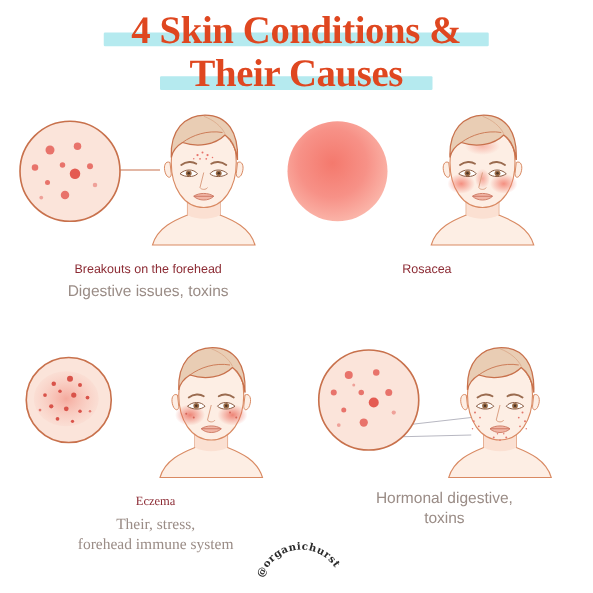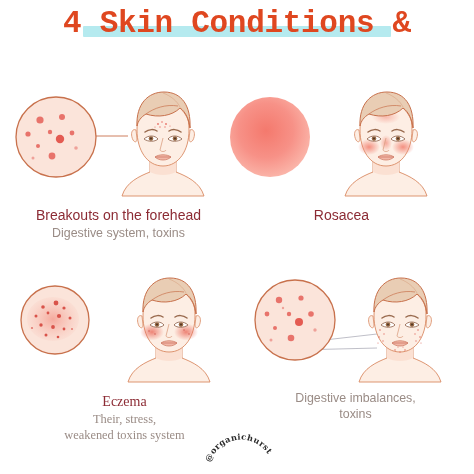--- a/index.html
+++ b/index.html
@@ -13,21 +13,21 @@
   .infographic{position:relative;width:474px;height:474px;background:#fff;}
 
   
   .title-block{
     position:absolute;left:0;top:6px;width:474px;
     text-align:center;
   }
   .title-line{
     display:block;
     position:relative;
-    font-family:Liberation Mono, monospace;
+    font-family:Liberation Serif, serif;
     font-weight:bold;
     font-size:31px;
     line-height:35px;
     letter-spacing:-0.3px;
     color:#df4720;
     white-space:nowrap;
   }
   .title-line .hl{
     position:absolute;
     left:50%;
@@ -41,21 +41,21 @@
   .title-line .txt{position:relative;z-index:1;}
   #title-line-1 .hl{width:308px;}
   #title-line-2 .hl{width:218px;}
 
   
   .panel{position:absolute;width:237px;}
   .panel-art{position:relative;width:237px;height:118px;}
   .panel-art svg{display:block;position:absolute;left:0;top:0;}
   .panel-title{
     text-align:center;
-    font-size:14px;
+    font-size:10px;
     color:#8c2b34;
     line-height:19px;
     margin-top:2px;
     white-space:nowrap;
   }
   .panel-sub{
     text-align:center;
     font-size:12.4px;
     color:#9a8c86;
     line-height:15.5px;
@@ -84,20 +84,24 @@
 </style>
 </head>
 <body>
 
 <div class="infographic">
 
   <div class="title-block">
     <span class="title-line" id="title-line-1">
       <span class="hl"></span>
       <span class="txt">4 Skin Conditions &amp;</span>
+    </span>
+    <span class="title-line" id="title-line-2">
+      <span class="hl"></span>
+      <span class="txt">Their Causes</span>
     </span>
   </div>
 
   <div class="panel" id="panel-breakouts-forehead">
     <div class="panel-art">
       <svg width="237" height="118" viewBox="0 0 237 118" xmlns="http://www.w3.org/2000/svg">
         <g>
           <line x1="96" y1="50" x2="128" y2="50" stroke="#c8714c" stroke-width="0.9"></line>
         </g>
 
@@ -150,21 +154,21 @@
           <circle cx="72" cy="47" r="2.4" fill="#e8736b"></circle>
           <circle cx="60" cy="53" r="4.2" fill="#e45b52"></circle>
           <circle cx="38" cy="60" r="2.0" fill="#e8736b"></circle>
           <circle cx="52" cy="70" r="3.4" fill="#e8736b"></circle>
           <circle cx="76" cy="62" r="1.8" fill="#efa199"></circle>
           <circle cx="33" cy="72" r="1.5" fill="#efa199"></circle>
         </g>
       </svg>
     </div>
     <div class="panel-title">Breakouts on the forehead</div>
-    <div class="panel-sub">Digestive system, toxins</div>
+    <div class="panel-sub">Digestive issues, toxins</div>
   </div>
 
   <div class="panel" id="panel-rosacea">
     <div class="panel-art">
       <svg width="237" height="118" viewBox="0 0 237 118" xmlns="http://www.w3.org/2000/svg">
         <defs>
           <radialGradient id="rosaceaGrad" cx="45%" cy="42%" r="62%">
             <stop offset="0%" stop-color="#f4796d"></stop>
             <stop offset="55%" stop-color="#f79187"></stop>
             <stop offset="100%" stop-color="#fbb9ad"></stop>
@@ -279,21 +283,21 @@
           <circle cx="175" cy="52.6" r="1" fill="#4a3224"></circle>
           <path d="M163 52 L160 64 C161 66 165 66 166 64" fill="none" stroke="#dba083" stroke-width="0.8"></path>
           <path d="M155 71 C159 68 167 68 171 71 C167 75 159 75 155 71 Z" fill="#f1b6a6" stroke="#d1806a" stroke-width="0.8"></path>
           <path d="M155 71 L171 71" stroke="#c9705c" stroke-width="0.7"></path>
         </g>
       </svg>
     </div>
     <div class="panel-title">Eczema</div>
     <div class="panel-sub">
       <span>Their, stress,</span><br>
-      <span>weakened toxins system</span>
+      <span>forehead immune system</span>
     </div>
   </div>
 
   <div class="panel" id="panel-breakouts-cheeks">
     <div class="panel-art">
       <svg width="237" height="118" viewBox="0 0 237 118" xmlns="http://www.w3.org/2000/svg">
 
         <g>
           <line x1="70" y1="70" x2="140" y2="62" stroke="#b8b8c2" stroke-width="0.9"></line>
           <line x1="60" y1="78" x2="140" y2="76" stroke="#b8b8c2" stroke-width="0.9"></line>
@@ -350,21 +354,21 @@
           <circle cx="62" cy="50" r="4.0" fill="#e45b52"></circle>
           <circle cx="38" cy="56" r="2.0" fill="#e8736b"></circle>
           <circle cx="54" cy="66" r="3.3" fill="#e8736b"></circle>
           <circle cx="78" cy="58" r="1.7" fill="#efa199"></circle>
           <circle cx="34" cy="68" r="1.5" fill="#efa199"></circle>
           <circle cx="46" cy="36" r="1.2" fill="#efa199"></circle>
         </g>
       </svg>
     </div>
     <div class="panel-sub">
-      <span>Digestive imbalances,</span><br>
+      <span>Hormonal digestive,</span><br>
       <span>toxins</span>
     </div>
   </div>
 
   <div class="watermark">
     <svg width="70" height="40" viewBox="0 0 70 40" xmlns="http://www.w3.org/2000/svg">
       <defs>
         <path id="arcPath" d="M 4 32 A 32 32 0 0 1 64 26" fill="none"></path>
       </defs>
       <text>

